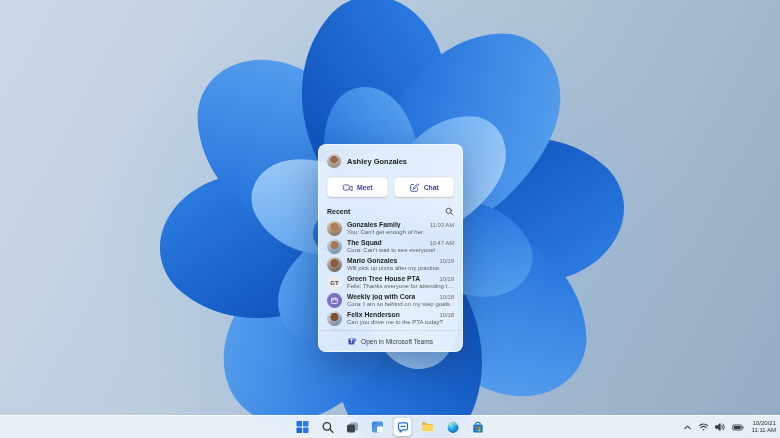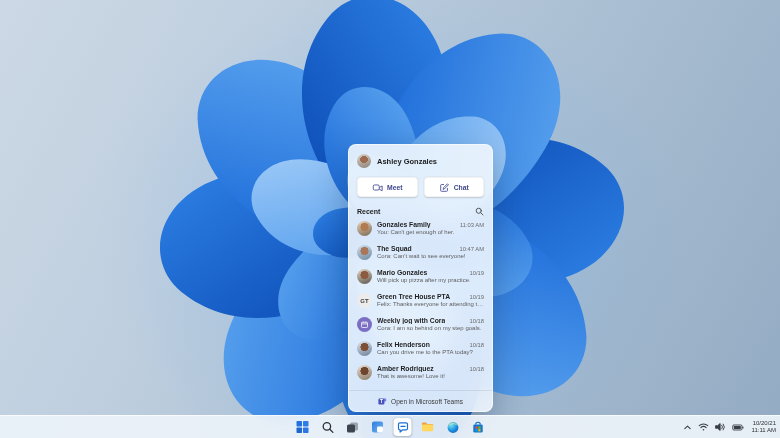--- a/index.html
+++ b/index.html
@@ -4,28 +4,27 @@
 <style>
   html,body{margin:0;padding:0}
   body{
     width:780px;height:438px;overflow:hidden;position:relative;
     font-family:"Liberation Sans", sans-serif;
     background:linear-gradient(118deg,#ccd8e5 0%,#bfcfdf 30%,#a9bed2 62%,#93abc3 100%);
   }
   .wall{position:absolute;inset:0}
   
   .flyout{
-    position:absolute;left:318px;top:144px;width:145px;height:268px;
+    position:absolute;left:318px;top:144px;width:145px;height:208px;
     background:rgba(243,247,252,0.88);
     backdrop-filter:blur(16px) saturate(1.25);
     border-radius:8px;border:0.5px solid rgba(255,255,255,0.6);
     box-shadow:0 14px 34px rgba(20,40,70,0.35);
     display:flex;flex-direction:column;box-sizing:border-box;
     padding:8px 8px 0 8px;
-    margin-left:30px;
   }
   .fly-head{display:flex;align-items:center;gap:6px;height:16px}
   .fly-head .uname{font-size:7.5px;font-weight:700;color:#1c1c1c}
   .actions{display:flex;gap:6px;margin-top:8px}
   .abtn{
     flex:1;height:18px;display:flex;align-items:center;justify-content:center;gap:4px;
     background:#fff;border-radius:4px;border:0.5px solid rgba(0,0,0,0.05);
     box-shadow:0 0.5px 1.5px rgba(0,0,0,0.16);cursor:pointer;
     font-size:6.8px;font-weight:700;color:#3f478e;
   }

